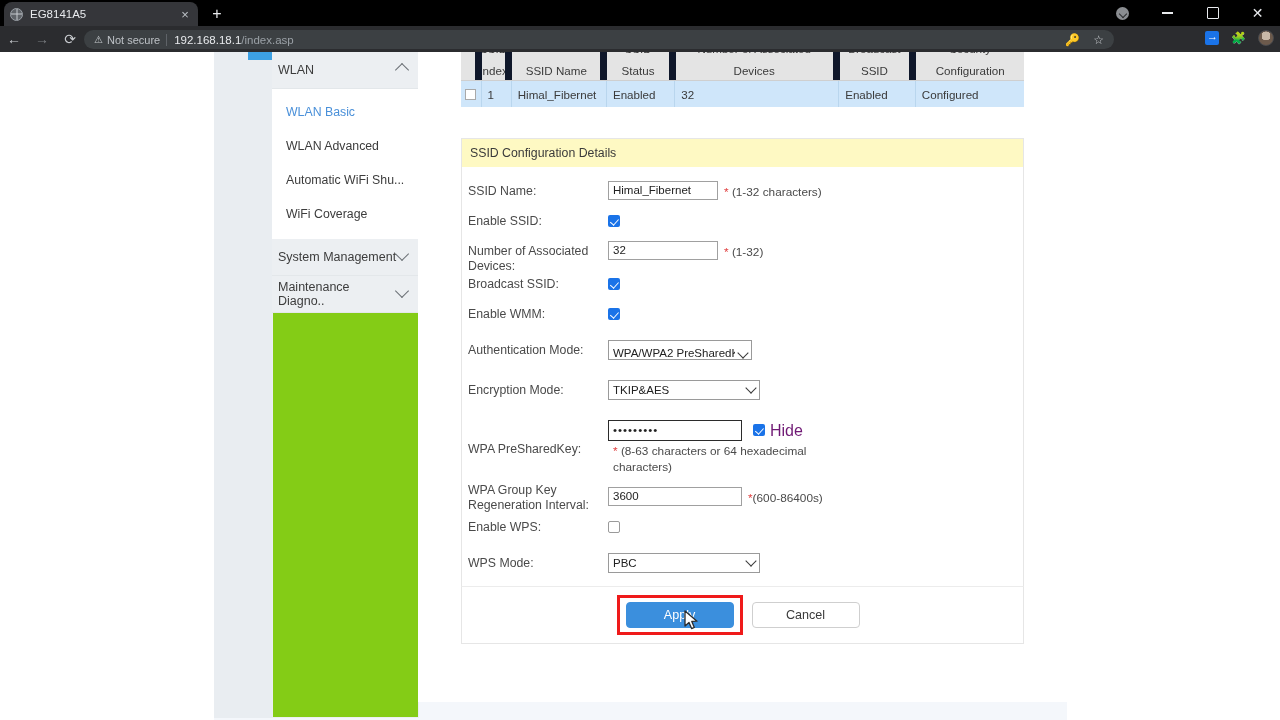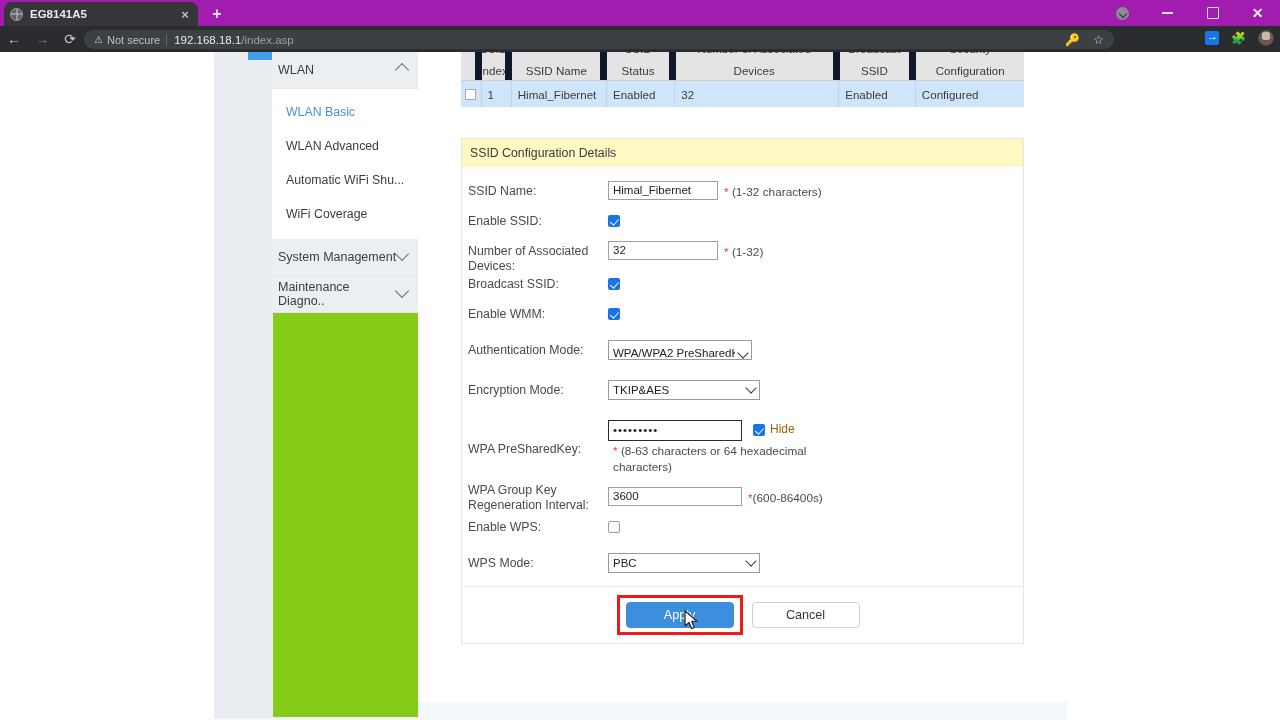--- a/index.html
+++ b/index.html
@@ -5,21 +5,21 @@
   html,body{margin:0;padding:0;}
   body{
     width:1280px;height:720px;overflow:hidden;
     font-family:"Liberation Sans", sans-serif;
     background:#ffffff;
   }
   .screen{position:relative;width:1280px;height:720px;}
 
   
   .chrome{position:absolute;left:0;top:0;width:1280px;height:52px;background:#202124;}
-  .tabstrip{position:absolute;left:0;top:0;width:1280px;height:26px;background:#a21caf;font-weight:bold;}
+  .tabstrip{position:absolute;left:0;top:0;width:1280px;height:26px;background:#000000;}
   .tab{
     position:absolute;left:4px;top:2px;width:194px;height:24px;
     background:#35363a;border-radius:8px 8px 0 0;
     display:flex;align-items:center;padding:0 6px;box-sizing:border-box;
   }
   .tab .favicon{
     width:13px;height:13px;border-radius:50%;
     background:#5f6368;border:1.5px solid #9aa0a6;box-sizing:border-box;
     position:relative;flex:0 0 auto;margin-right:7px;
   }
@@ -158,21 +158,21 @@
     width:12px;height:12px;background:#1a73e8;border-radius:2px;position:relative;
     box-sizing:border-box;margin-top:4px;
   }
   .cb:after{content:"";position:absolute;left:3.5px;top:1.5px;width:3.5px;height:7px;
             border-right:1.8px solid #fff;border-bottom:1.8px solid #fff;transform:rotate(42deg);}
   .cb.off{background:#fff;border:1px solid #9a9a9a;}
   .cb.off:after{display:none;}
   .hint{font-size:11.8px;color:#4a4a4a;margin-left:6px;padding-top:3px;line-height:16px;}
   .req{color:#e04040;}
   .hide-wrap{display:flex;align-items:flex-start;margin-left:11px;}
-  .hide-lbl{font-size:12px;color:#a16207;margin-left:5px;padding-top:2px;}
+  .hide-lbl{font-size:16px;color:#701a75;margin-left:5px;padding-top:2px;}
   .keyhint{font-size:11.8px;color:#4a4a4a;margin-left:5px;padding-top:2px;line-height:16px;
            max-width:252px;}
   .btn-wps{
     height:22px;min-width:78px;background:#d6d6d6;border:1px solid #c2c2c2;border-radius:3px;
     color:#8c8c8c;font-size:12.3px;display:flex;align-items:center;justify-content:center;
     box-sizing:border-box;
   }
   .actions{
     position:absolute;left:43px;top:534px;width:563px;height:58px;background:#ffffff;
     border:1px solid #e6e6e6;border-top:1px solid #ececec;box-sizing:border-box;

